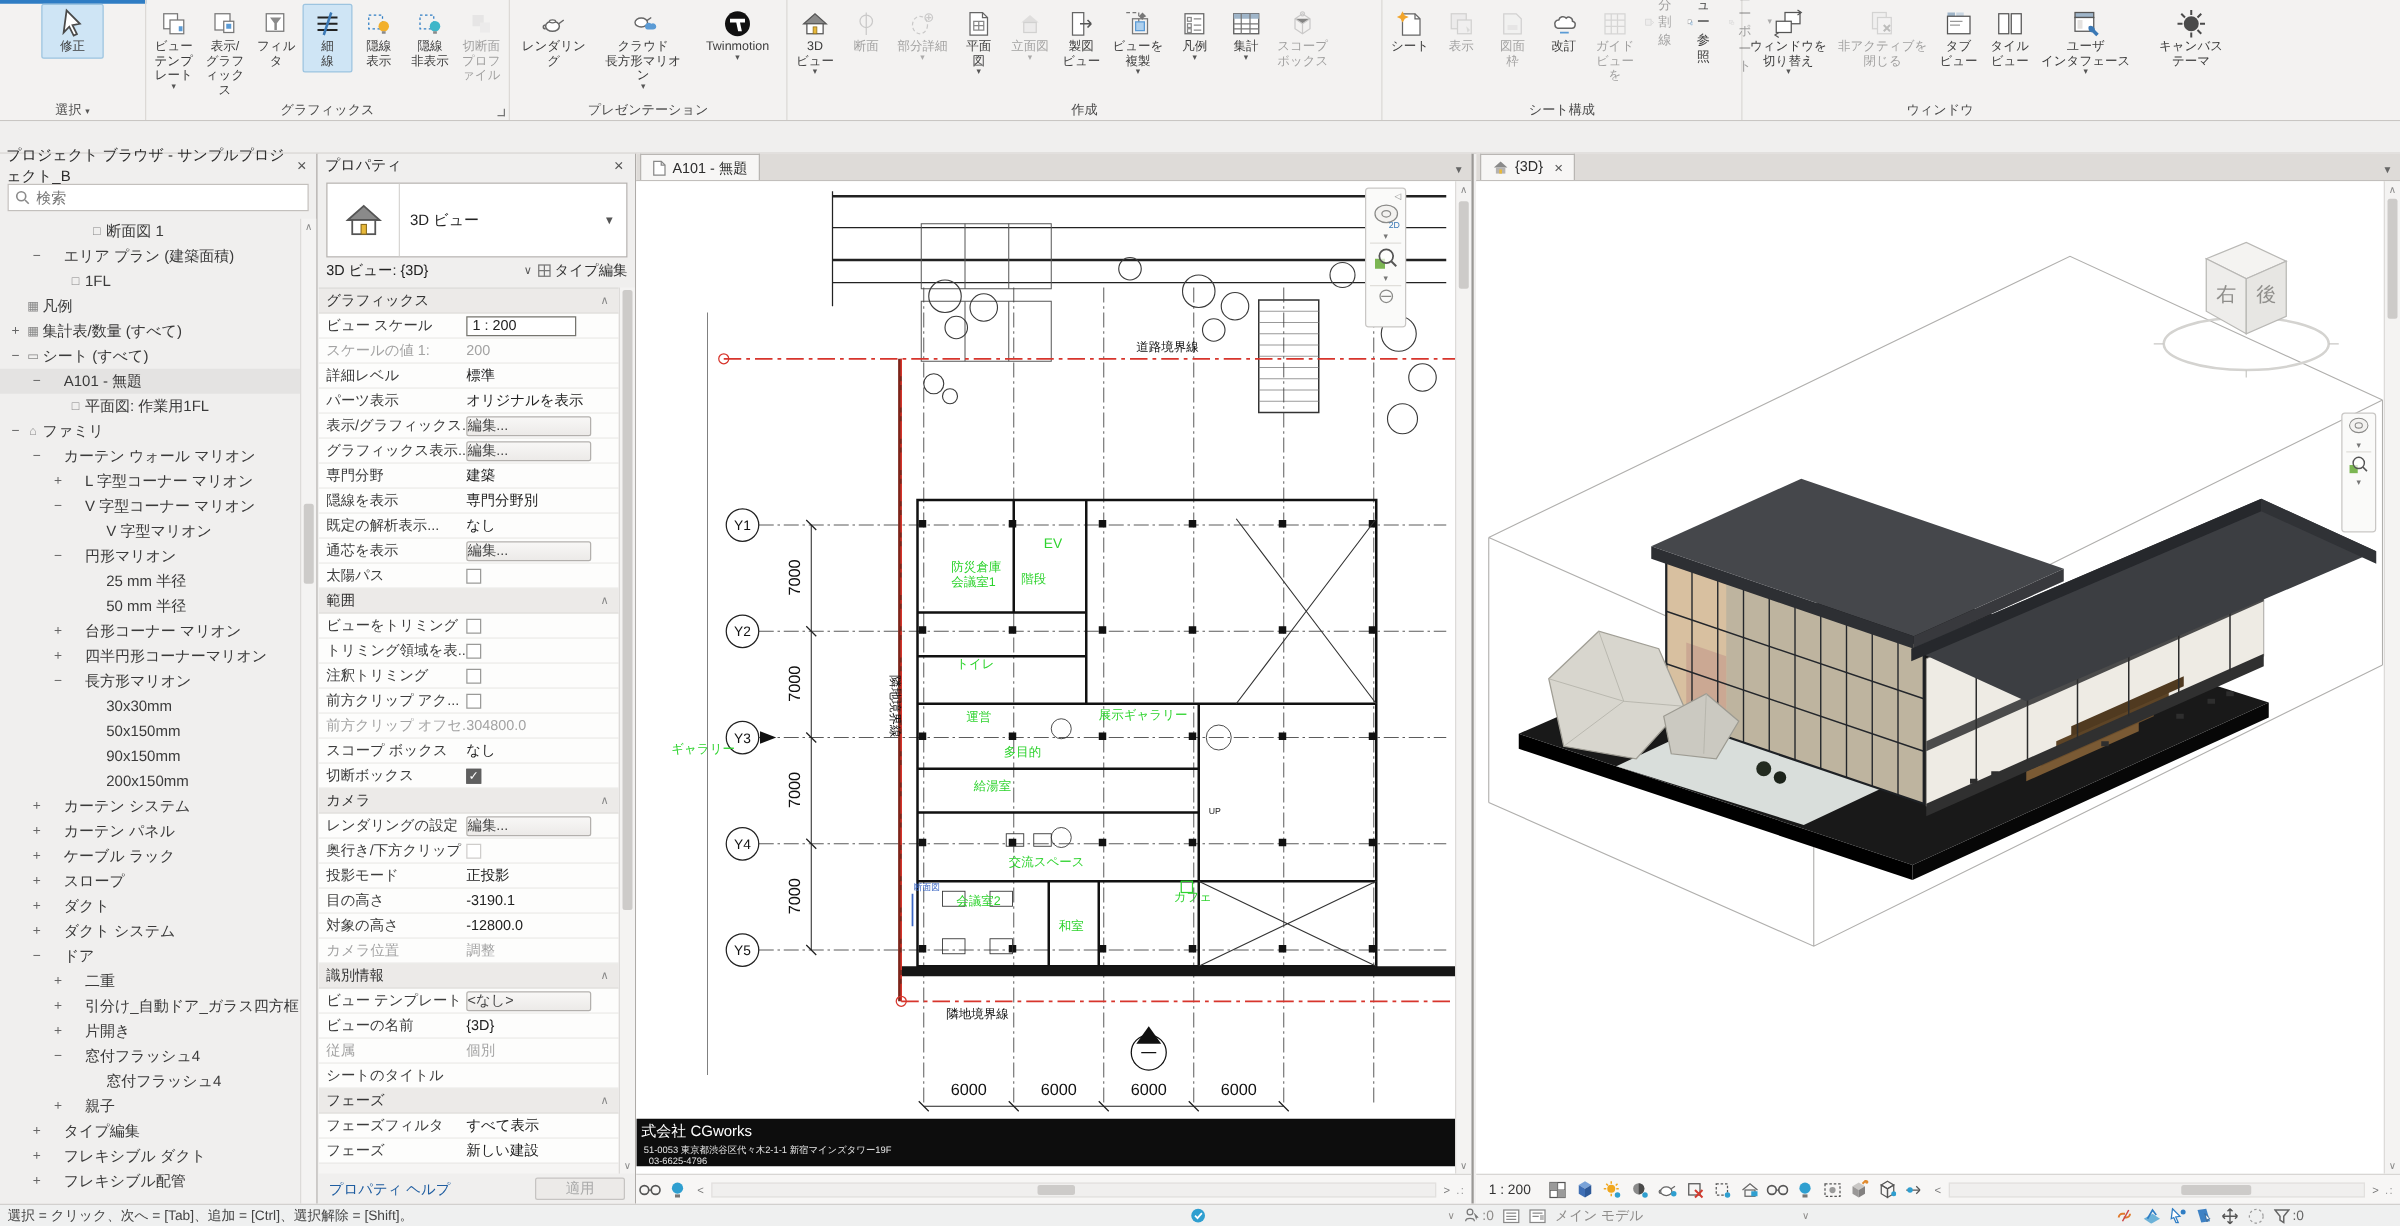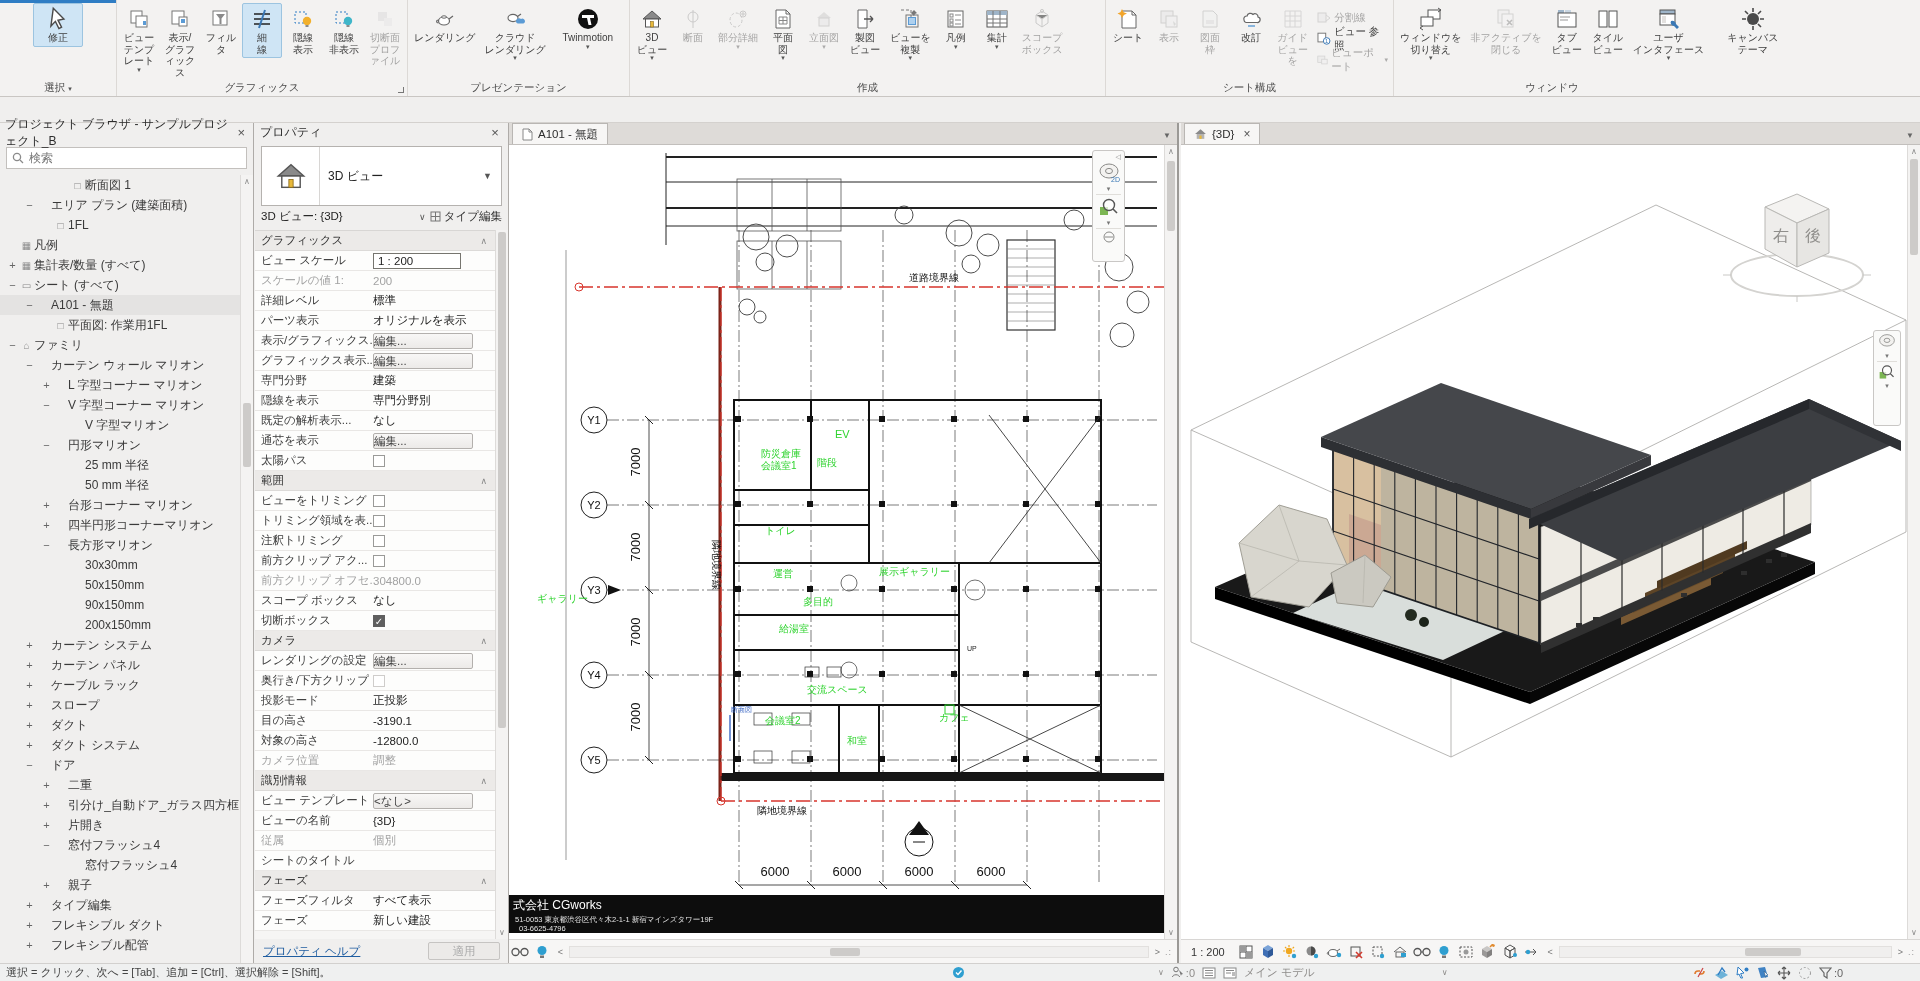--- a/index.html
+++ b/index.html
@@ -8,21 +8,21 @@
 #ribbon{position:absolute;left:0;top:0;right:0;height:97px;background:#f3f2f1;border-bottom:1px solid #c9c6c3}
 .rg{position:absolute;top:0;bottom:0;border-right:1px solid #dcd9d6}
 .rgl{position:absolute;bottom:1px;left:0;right:0;text-align:center;font-size:10.5px;color:#4a4a4a;white-space:nowrap}
 .rrow{display:flex;align-items:flex-start;padding:3px 2px 0 2px;gap:1px}
 .rb{display:flex;flex-direction:column;align-items:center;min-width:40px;padding:2px 3px;border:1px solid transparent;border-radius:2px;cursor:default}
 .rb .ri{height:26px;display:flex;align-items:center;justify-content:center}
 .bl{white-space:pre-line;font-size:10px;line-height:11.5px;text-align:center;color:#3d3d3d}
 .da{font-size:7px;color:#555;line-height:6px}
 .rb.on{background:#cfe5f5;border-color:#9cc4e0}
 .rb.dis{opacity:.45;filter:grayscale(1)}
-.rcol{display:flex;flex-direction:column;justify-content:flex-end;padding-top:4px}
+.rcol{display:flex;justify-content:flex-end;padding-top:4px}
 .rs{display:flex;align-items:center;gap:3px;height:21px;font-size:10.5px;color:#3d3d3d;padding:0 3px}
 .rs.dis{opacity:.45;filter:grayscale(1)}
 .tabline{position:absolute;left:0;top:0;width:117px;height:3px;background:#2f7dc4}
 .launch{position:absolute;right:3px;bottom:3px;width:6px;height:6px;border-right:1.5px solid #777;border-bottom:1.5px solid #777}
 #optbar{position:absolute;left:0;top:97px;right:0;height:26px;background:#f0efee;border-bottom:1px solid #d4d1ce}
 
 .panel{position:absolute;top:123px;bottom:18px;background:#f0efee;border-right:1px solid #aeaba8}
 .phead{height:19px;display:flex;align-items:center;padding:0 5px;font-size:12px;color:#2d2d2d}
 .phead .x{margin-left:auto;color:#555;font-size:13px;width:16px;text-align:center;cursor:default}
 #browser{left:0;width:254px}
@@ -55,21 +55,21 @@
 .prow.sec .plab{width:auto;color:#333}
 .prow.sec::after{content:"\2227";margin-left:auto;margin-right:8px;color:#888;font-size:9px}
 .prow.dis .pv,.prow.dis .plab{color:#a3a3a3}
 .prow.input .pv{flex:none;min-width:88px;height:16px;line-height:15px;border:1px solid #76756f;background:#fff;padding:0 4px}
 .prow.btn .pv{flex:none;min-width:100px;text-align:left;height:16px;line-height:15px;border:1px solid #b3b0ad;background:linear-gradient(#f8f7f6,#eceae8);border-radius:2px;color:#444}
 .prow.chk .pv,.prow.chkon .pv,.prow.chkdis .pv{flex:none;width:12px;height:12px;border:1px solid #9a9a98;background:#fff}
 .prow.chkon .pv{background:#5f5f5f;border-color:#5f5f5f;color:#fff;font-size:10px;line-height:11px;text-align:center}
 .prow.chkon .pv::after{content:"\2713"}
 .prow.chkdis .pv{border-color:#cfcdcb}
 #pfoot{position:absolute;left:0;right:0;bottom:0;height:24px;display:flex;align-items:center;padding:0 8px;background:#f0efee}
-#pfoot .hl{color:#1f5da0;text-decoration:underline;font-size:11.5px}
+#pfoot .hl{color:#1f5da0;font-size:11.5px}
 #pfoot .ap{margin-left:auto;width:72px;height:18px;border:1px solid #c6c4c2;background:#eceae8;color:#aaa;text-align:center;line-height:17px;font-size:11.5px;border-radius:2px}
 
 .vwin{position:absolute;top:123px;bottom:18px;background:#fff}
 #sheetwin{left:509px;width:670px;border-right:2px solid #9b9996}
 #d3win{left:1181px;width:739px}
 .tstrip{position:absolute;left:0;top:0;right:0;height:22px;background:#dedbd8;border-bottom:1px solid #c2bfbc;display:flex;align-items:flex-end}
 .vtab{height:21px;margin-left:3px;background:#f7f6f5;border:1px solid #b9b6b3;border-bottom:none;display:flex;align-items:center;gap:5px;padding:0 9px;font-size:11.5px;color:#2d2d2d}
 .vtab .x{color:#555;font-size:12px;margin-left:4px}
 .tmenu{margin-left:auto;color:#666;font-size:8px;padding:0 6px 4px 0}
 .canvas{position:absolute;left:0;top:22px;right:13px;bottom:24px;background:#fff;overflow:hidden}
@@ -209,21 +209,21 @@
         </div>
       <div class="rb" style="min-width:66px">
           <span class="ri">
             <svg width="24" height="24" viewBox="0 0 24 24">
               <ellipse cx="10" cy="11" rx="5" ry="3.6" fill="#fff" stroke="#666" stroke-width="1.1"></ellipse>
               <path d="M14.5 9.5l3.5-2.5" stroke="#666" stroke-width="1.1"></path>
               <path d="M13 14a3 3 0 0 1 5-2 2.6 2.6 0 0 1 4 2.2c0 1.5-1.2 2.3-2.6 2.3H15c-1.3 0-2-.9-2-2.5z" fill="#5b9bd5"></path>
             </svg>
           </span>
           <span class="bl">クラウド
-レンダリング</span>
+長方形マリオン</span>
           <span class="da">▾</span>
         </div>
       <div class="rb" style="min-width:74px">
           <span class="ri">
             <svg width="26" height="26" viewBox="0 0 26 26">
               <circle cx="13" cy="13" r="10" fill="#111"></circle>
               <path d="M7 9h12v3h-4l1.5 7h-3L12 12H7z" fill="#fff"></path>
             </svg>
           </span>
           <span class="bl">Twinmotion</span>

